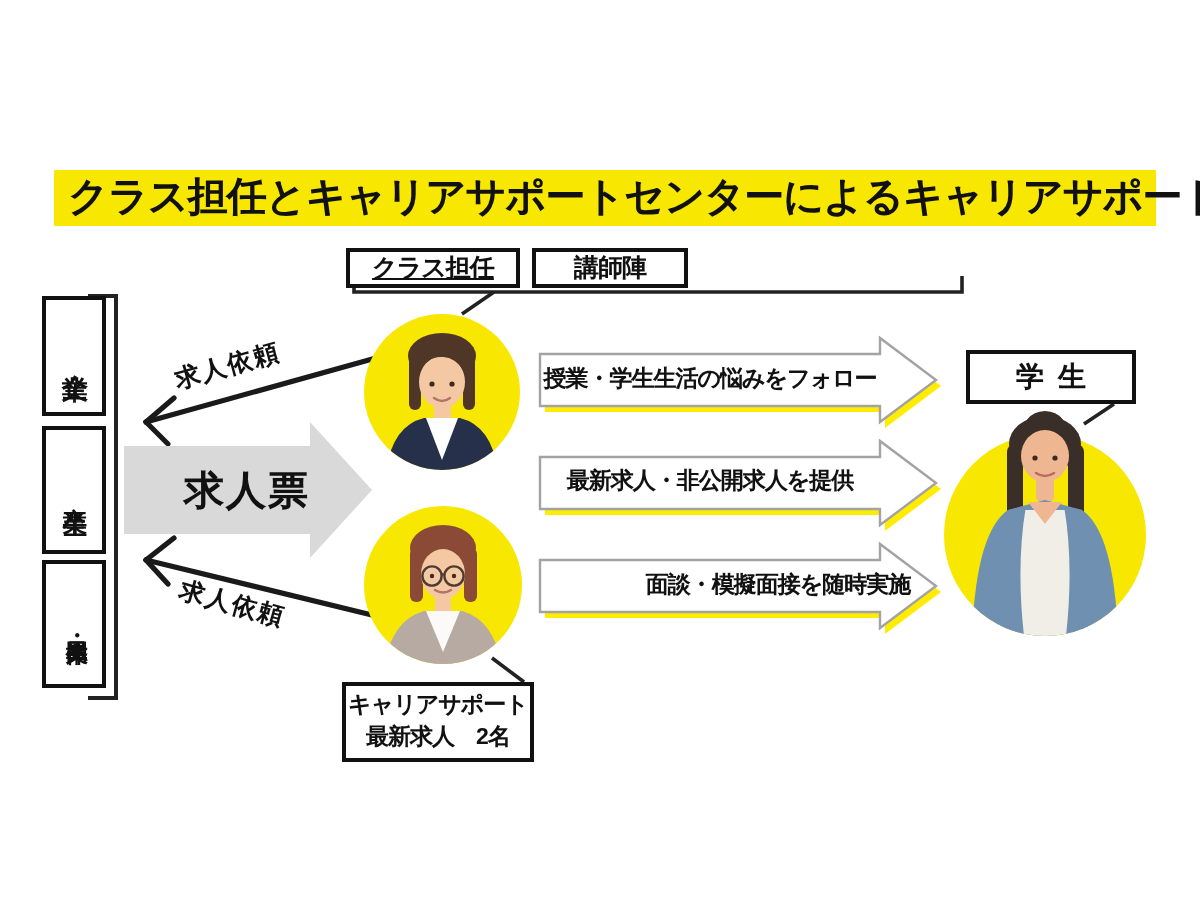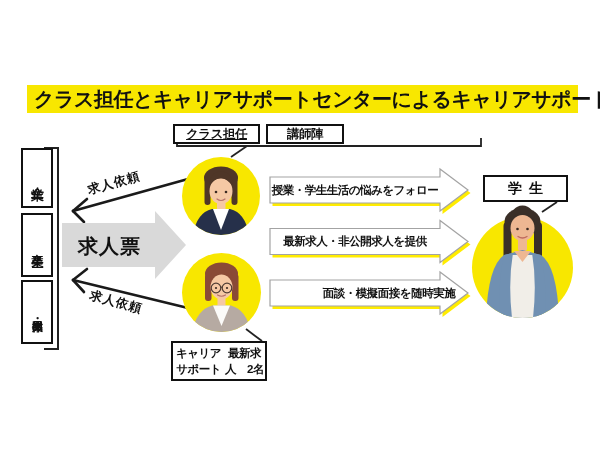--- a/index.html
+++ b/index.html
@@ -21,33 +21,33 @@
   .top-role{top:124px;height:20px;font-size:12.5px;letter-spacing:-0.5px;}
   .vbox{
     left:21px;width:32px;writing-mode:vertical-rl;text-orientation:upright;
     font-weight:800;letter-spacing:1px;
   }
   .rot{
     font-size:12.5px;font-weight:800;white-space:nowrap;letter-spacing:1px;
     width:76px;text-align:center;
   }
   .jobticket{
-    left:64px;top:234px;width:91px;height:24px;text-align:center;
+    left:64px;top:234px;width:91px;height:24px;text-align:right;
     font-size:20px;font-weight:800;letter-spacing:1px;line-height:24px;
   }
   .banner-text{
     left:271px;width:168px;height:18px;text-align:center;font-size:11.5px;
     font-weight:800;letter-spacing:-0.5px;line-height:18px;white-space:nowrap;
   }
   .student-box{
     left:483px;top:175px;width:85px;height:27px;font-size:14px;
     letter-spacing:7px;text-indent:7px;
   }
   .career-box{
-    left:171px;top:341px;width:96px;height:40px;flex-direction:row;
+    left:171px;top:341px;width:96px;height:40px;flex-direction:column;
     font-size:11.5px;line-height:16px;text-align:center;letter-spacing:-0.5px;justify-content:center;
   }
 </style>
 </head>
 <body>
 
 <div class="stage">
 
   <svg width="600" height="450" viewBox="0 0 600 450">
     <defs>

